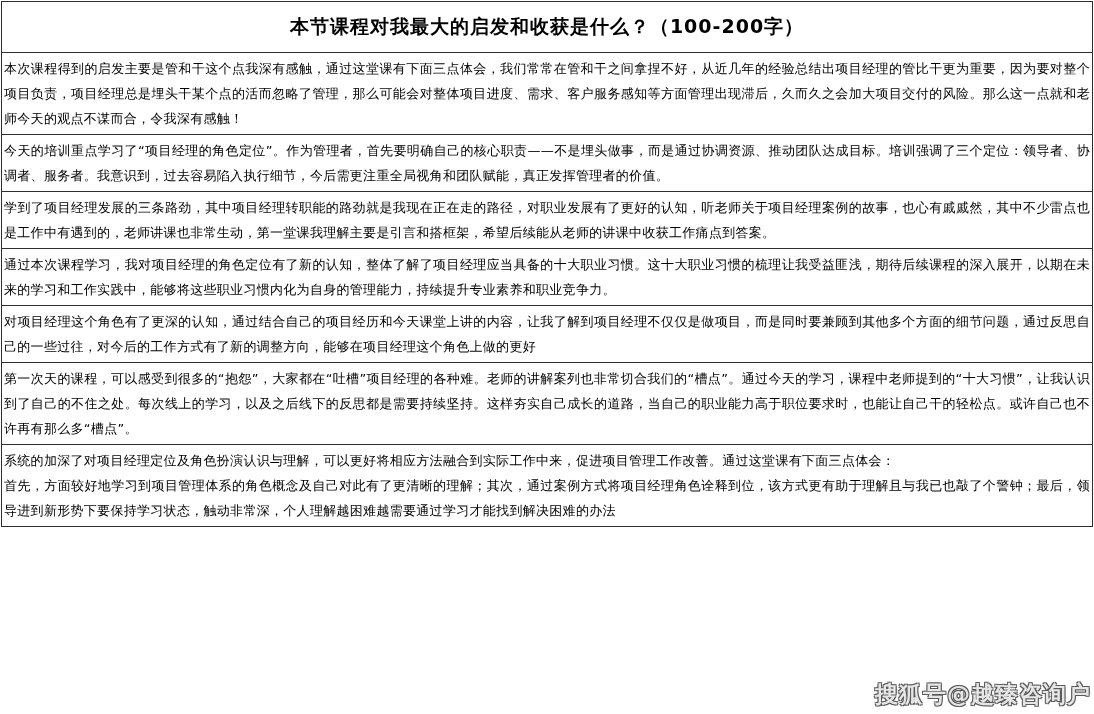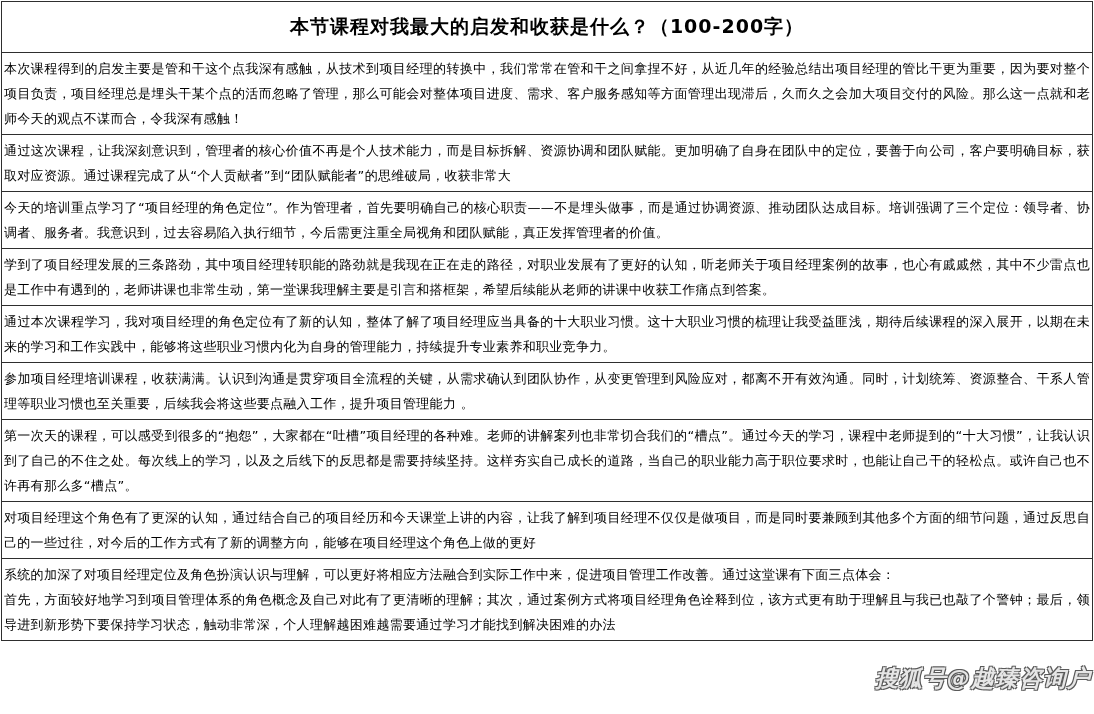--- a/index.html
+++ b/index.html
@@ -38,24 +38,23 @@
     font-size: 13px;
     line-height: 25px;
     letter-spacing: 0.3px;
     white-space: pre-wrap;
     width: 100%;
     text-align: justify;
   }
   .watermark {
     position: absolute;
     right: 3px;
-    bottom: 20px;
+    bottom: 4px;
     font-size: 23px;
     font-weight: bold;
-    font-style: italic;
     letter-spacing: 1px;
     color: rgba(255,255,255,0.85);
     text-shadow:
       -1px -1px 0 #5a5a5a,
        1px -1px 0 #5a5a5a,
       -1px  1px 0 #5a5a5a,
        1px  1px 0 #5a5a5a;
     pointer-events: none;
     z-index: 5;
   }
@@ -63,51 +62,45 @@
 </head>
 <body>
 
 <div class="sheet">
 
   <div class="row title-row">
     <div class="title-text">本节课程对我最大的启发和收获是什么？（100-200字）</div>
   </div>
 
   <div class="row" style="min-height:73px">
-    <div class="answer-text">本次课程得到的启发主要是管和干这个点我深有感触，从技术到项目经理的转换中，我们常常在管和干之间拿捏不好，从近几年的经验总结出项目经理的管比干更为重要，因为要对整个项目负责，项目经理总是埋头干某个点的活而忽略了管理，那么可能会对整体项目进度、需求、客户服务感知等方面管理出现滞后，久而久之会加大项目交付的风险。那么这一点就和老师今天的观点不谋而合，令我深有感触！</div>
+    <div class="answer-text">本次课程得到的启发主要是管和干这个点我深有感触，通过这堂课有下面三点体会，我们常常在管和干之间拿捏不好，从近几年的经验总结出项目经理的管比干更为重要，因为要对整个项目负责，项目经理总是埋头干某个点的活而忽略了管理，那么可能会对整体项目进度、需求、客户服务感知等方面管理出现滞后，久而久之会加大项目交付的风险。那么这一点就和老师今天的观点不谋而合，令我深有感触！</div>
   </div>
 
-  <div class="row">
-    <div class="answer-text">通过这次课程，让我深刻意识到，管理者的核心价值不再是个人技术能力，而是目标拆解、资源协调和团队赋能。更加明确了自身在团队中的定位，要善于向公司，客户要明确目标，获取对应资源。通过课程完成了从“个人贡献者”到“团队赋能者”的思维破局，收获非常大</div>
-  </div>
 
   <div class="row">
     <div class="answer-text">今天的培训重点学习了“项目经理的角色定位”。作为管理者，首先要明确自己的核心职责——不是埋头做事，而是通过协调资源、推动团队达成目标。培训强调了三个定位：领导者、协调者、服务者。我意识到，过去容易陷入执行细节，今后需更注重全局视角和团队赋能，真正发挥管理者的价值。</div>
   </div>
 
   <div class="row">
     <div class="answer-text">学到了项目经理发展的三条路劲，其中项目经理转职能的路劲就是我现在正在走的路径，对职业发展有了更好的认知，听老师关于项目经理案例的故事，也心有戚戚然，其中不少雷点也是工作中有遇到的，老师讲课也非常生动，第一堂课我理解主要是引言和搭框架，希望后续能从老师的讲课中收获工作痛点到答案。</div>
   </div>
 
   <div class="row">
     <div class="answer-text">通过本次课程学习，我对项目经理的角色定位有了新的认知，整体了解了项目经理应当具备的十大职业习惯。这十大职业习惯的梳理让我受益匪浅，期待后续课程的深入展开，以期在未来的学习和工作实践中，能够将这些职业习惯内化为自身的管理能力，持续提升专业素养和职业竞争力。</div>
   </div>
 
 
 
+
   <div class="row">
-    <div class="answer-text">参加项目经理培训课程，收获满满。认识到沟通是贯穿项目全流程的关键，从需求确认到团队协作，从变更管理到风险应对，都离不开有效沟通。同时，计划统筹、资源整合、干系人管理等职业习惯也至关重要，后续我会将这些要点融入工作，提升项目管理能力 。</div>
+    <div class="answer-text">对项目经理这个角色有了更深的认知，通过结合自己的项目经历和今天课堂上讲的内容，让我了解到项目经理不仅仅是做项目，而是同时要兼顾到其他多个方面的细节问题，通过反思自己的一些过往，对今后的工作方式有了新的调整方向，能够在项目经理这个角色上做的更好</div>
   </div>
 
   <div class="row" style="min-height:58px">
     <div class="answer-text">第一次天的课程，可以感受到很多的“抱怨”，大家都在“吐槽”项目经理的各种难。老师的讲解案列也非常切合我们的“槽点”。通过今天的学习，课程中老师提到的“十大习惯”，让我认识到了自己的不住之处。每次线上的学习，以及之后线下的反思都是需要持续坚持。这样夯实自己成长的道路，当自己的职业能力高于职位要求时，也能让自己干的轻松点。或许自己也不许再有那么多“槽点”。</div>
-  </div>
-
-  <div class="row">
-    <div class="answer-text">对项目经理这个角色有了更深的认知，通过结合自己的项目经历和今天课堂上讲的内容，让我了解到项目经理不仅仅是做项目，而是同时要兼顾到其他多个方面的细节问题，通过反思自己的一些过往，对今后的工作方式有了新的调整方向，能够在项目经理这个角色上做的更好</div>
   </div>
 
   <div class="row" style="min-height:80px">
     <div class="answer-text">系统的加深了对项目经理定位及角色扮演认识与理解，可以更好将相应方法融合到实际工作中来，促进项目管理工作改善。通过这堂课有下面三点体会：
 首先，方面较好地学习到项目管理体系的角色概念及自己对此有了更清晰的理解；其次，通过案例方式将项目经理角色诠释到位，该方式更有助于理解且与我已也敲了个警钟；最后，领导进到新形势下要保持学习状态，触动非常深，个人理解越困难越需要通过学习才能找到解决困难的办法</div>
   </div>
 
 </div>
 
 <div class="watermark">搜狐号@越臻咨询户</div>

